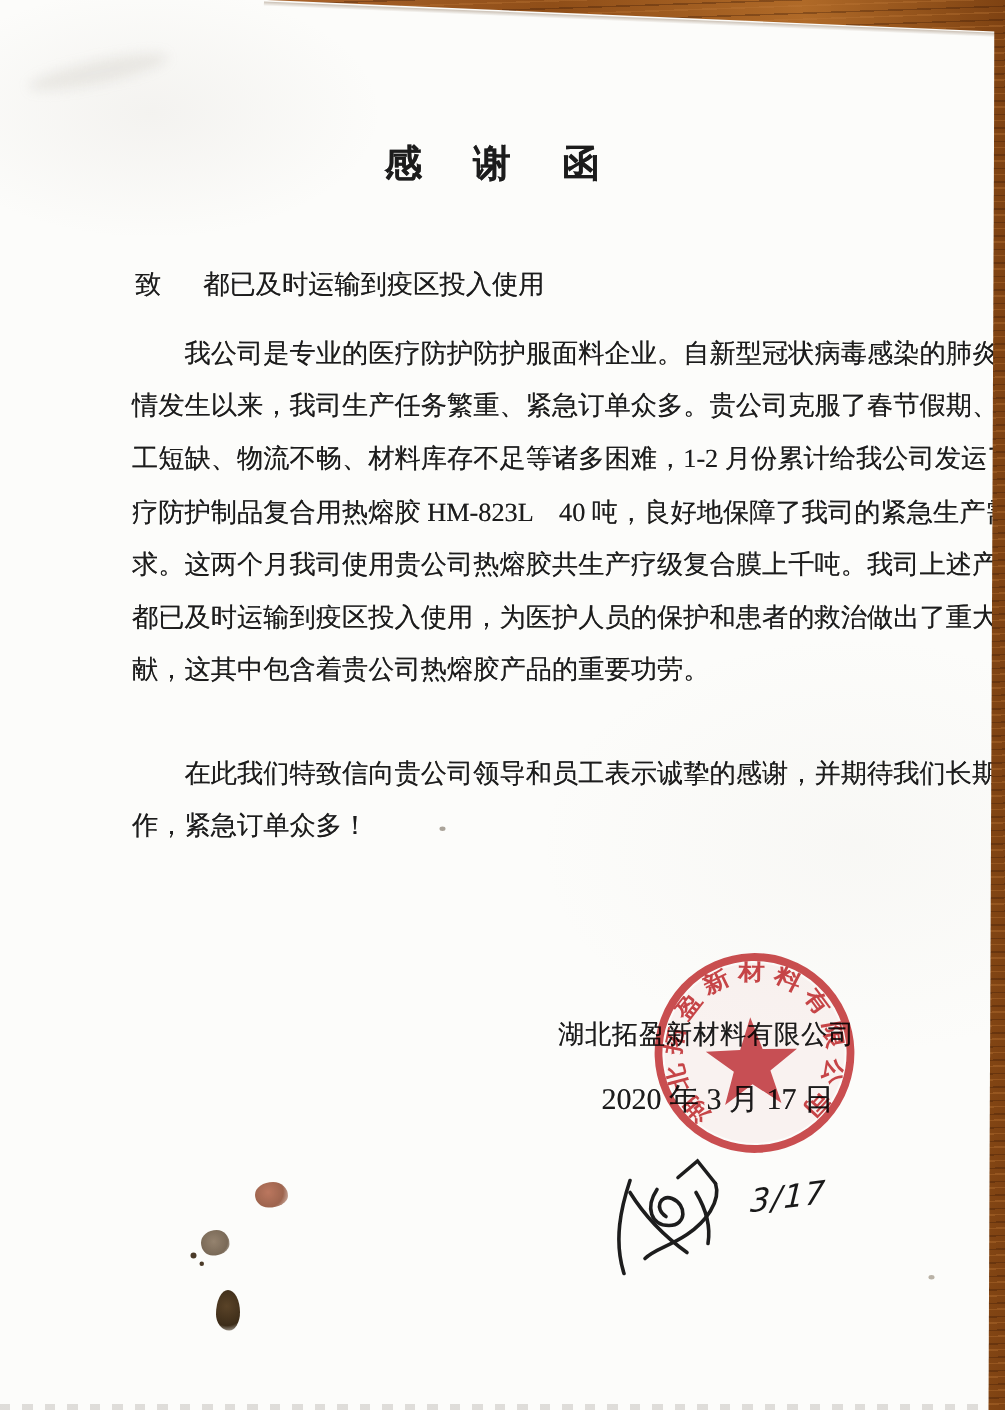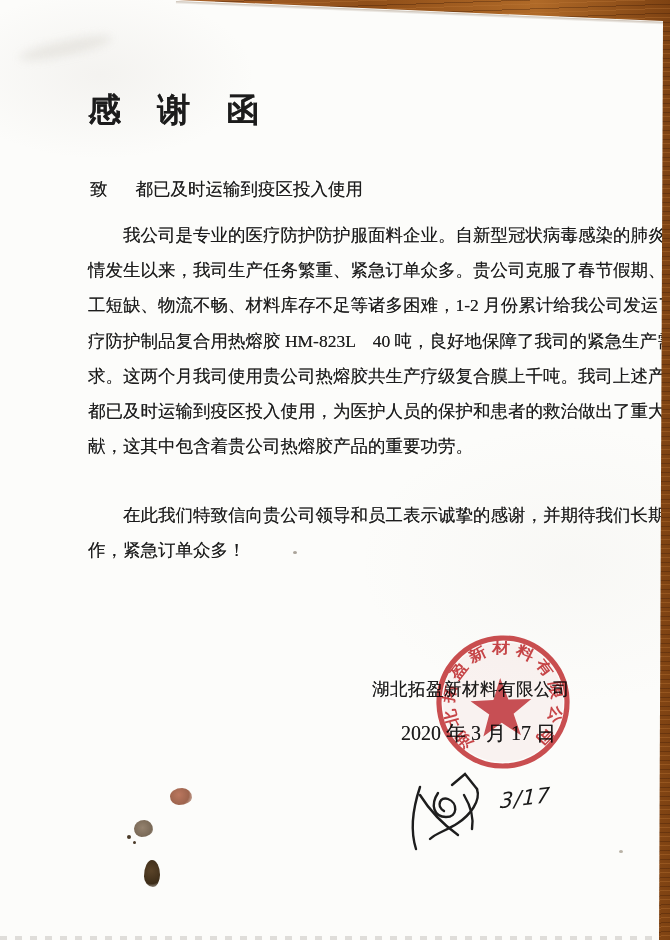--- a/index.html
+++ b/index.html
@@ -35,21 +35,21 @@
   }
   .smudge{
     position:absolute; left:18px; top:40px; width:95px; height:16px;
     background:rgba(150,140,128,.14); border-radius:50%;
     filter:blur(4px); transform:rotate(-12deg);
   }
   
   .ink{ color:#1c1c1c; text-shadow:0 0 .4px rgba(20,20,20,.65); }
   .title{
     position:absolute; left:88px; top:92px; width:494px;
-    text-align:left; font-size:33px; font-weight:bold;
+    text-align:center; font-size:25px; font-weight:bold;
     letter-spacing:14px; line-height:36px;
   }
   .to-line{
     position:absolute; left:90px; top:172px; font-size:17.5px; line-height:34px;
   }
   .to-label{ margin-right:28px; }
   .para{ position:absolute; left:88px; width:496px; font-size:17.5px; }
   .p1{ top:218px; }
   .p2{ top:498px; }
   .line{

